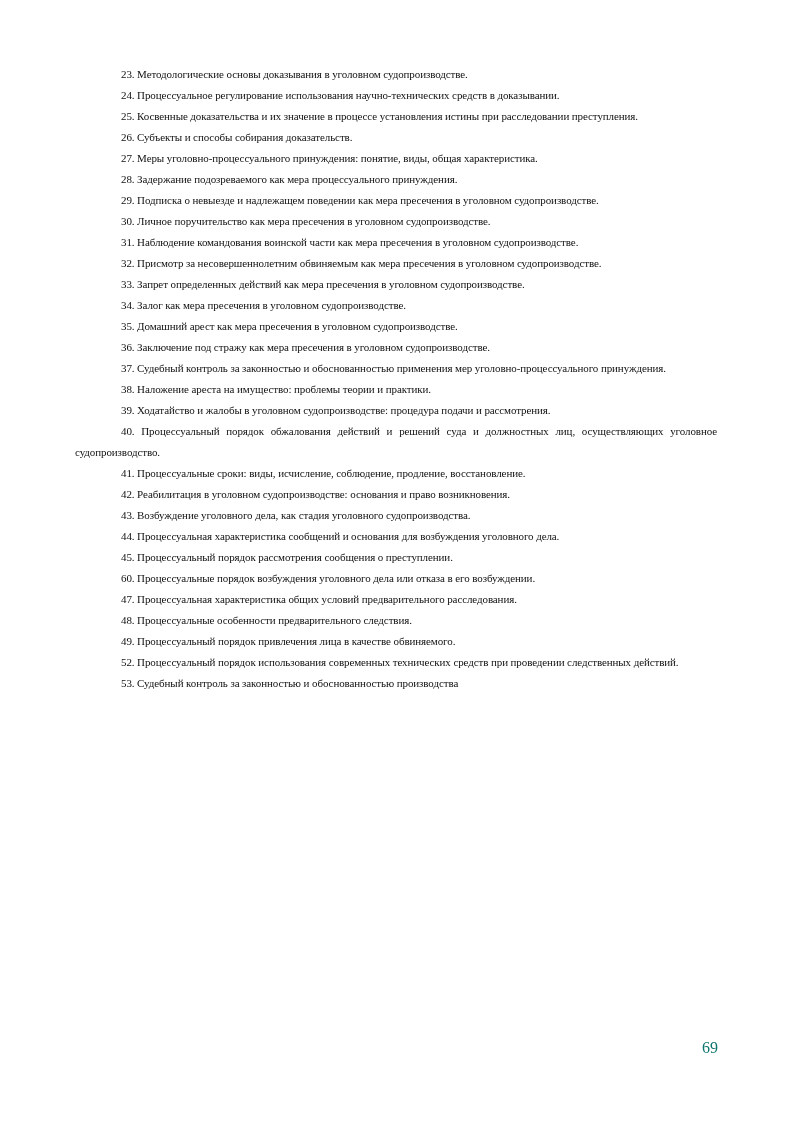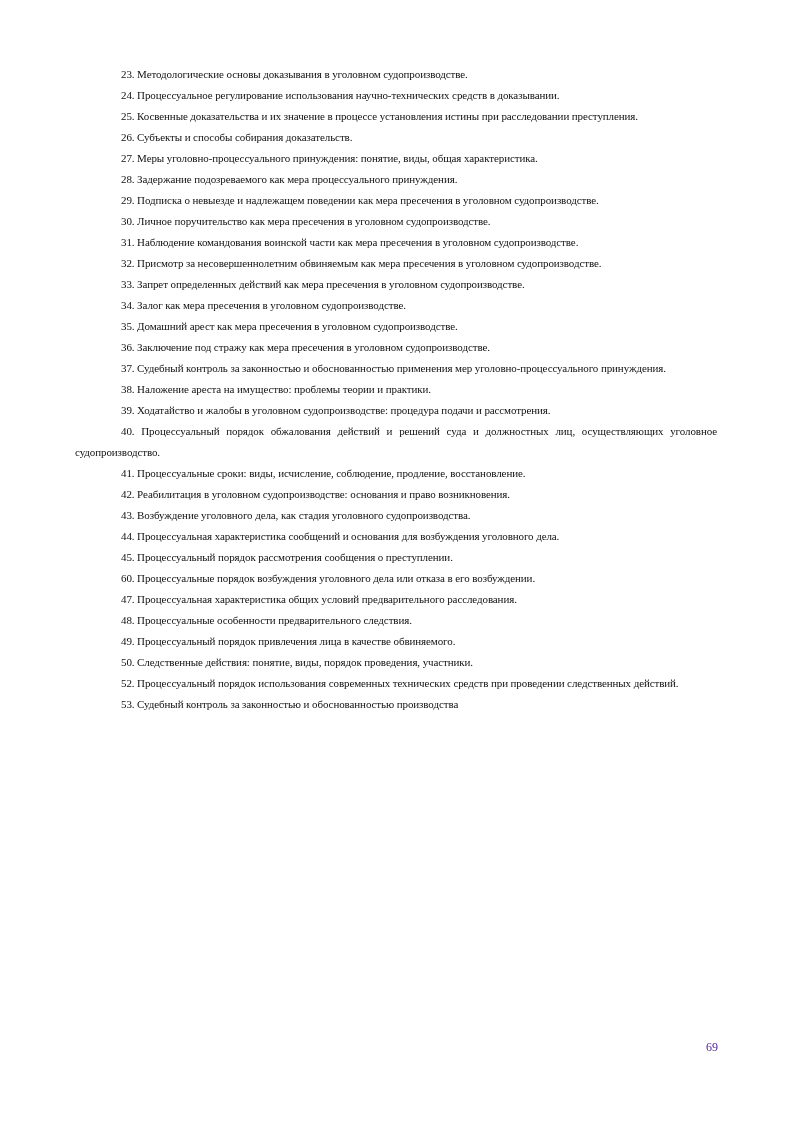--- a/index.html
+++ b/index.html
@@ -26,23 +26,23 @@
       font-size: 11px;
       line-height: 21px;
       text-align: justify;
       text-indent: 46px;
       letter-spacing: -0.1px;
     }
     .page-number {
       position: absolute;
       right: 76px;
       top: 1037px;
-      font-size: 12px;
+      font-size: 16px;
       line-height: 21px;
-      color: #4c1d95;
+      color: #0f766e;
     }
   </style>
 </head>
 <body>
 
 <div class="page">
   <div id="question-list">
       <p class="item"><span>23.</span> <span>Методологические основы доказывания в уголовном судопроизводстве.</span></p>
       <p class="item"><span>24.</span> <span>Процессуальное регулирование использования научно-технических средств в доказывании.</span></p>
       <p class="item"><span>25.</span> <span>Косвенные доказательства и их значение в процессе установления истины при расследовании преступления.</span></p>
@@ -63,19 +63,18 @@
       <p class="item"><span>40.</span> <span>Процессуальный порядок обжалования действий и решений суда и должностных лиц, осуществляющих уголовное судопроизводство.</span></p>
       <p class="item"><span>41.</span> <span>Процессуальные сроки: виды, исчисление, соблюдение, продление, восстановление.</span></p>
       <p class="item"><span>42.</span> <span>Реабилитация в уголовном судопроизводстве: основания и право возникновения.</span></p>
       <p class="item"><span>43.</span> <span>Возбуждение уголовного дела, как стадия уголовного судопроизводства.</span></p>
       <p class="item"><span>44.</span> <span>Процессуальная характеристика сообщений и основания для возбуждения уголовного дела.</span></p>
       <p class="item"><span>45.</span> <span>Процессуальный порядок рассмотрения сообщения о преступлении.</span></p>
       <p class="item"><span>60.</span> <span>Процессуальные порядок возбуждения уголовного дела или отказа в его возбуждении.</span></p>
       <p class="item"><span>47.</span> <span>Процессуальная характеристика общих условий предварительного расследования.</span></p>
       <p class="item"><span>48.</span> <span>Процессуальные особенности предварительного следствия.</span></p>
       <p class="item"><span>49.</span> <span>Процессуальный порядок привлечения лица в качестве обвиняемого.</span></p>
-      <p class="item"><span>50.</span> <span>Следственные действия: понятие, виды, порядок проведения, участники.</span></p>
       <p class="item"><span>52.</span> <span>Процессуальный порядок использования современных технических средств при проведении следственных действий.</span></p>
       <p class="item"><span>53.</span> <span>Судебный контроль за законностью и обоснованностью производства</span></p>
     </div>
 </div>
 
 <div class="page-number">69</div>
 
 </body></html>

